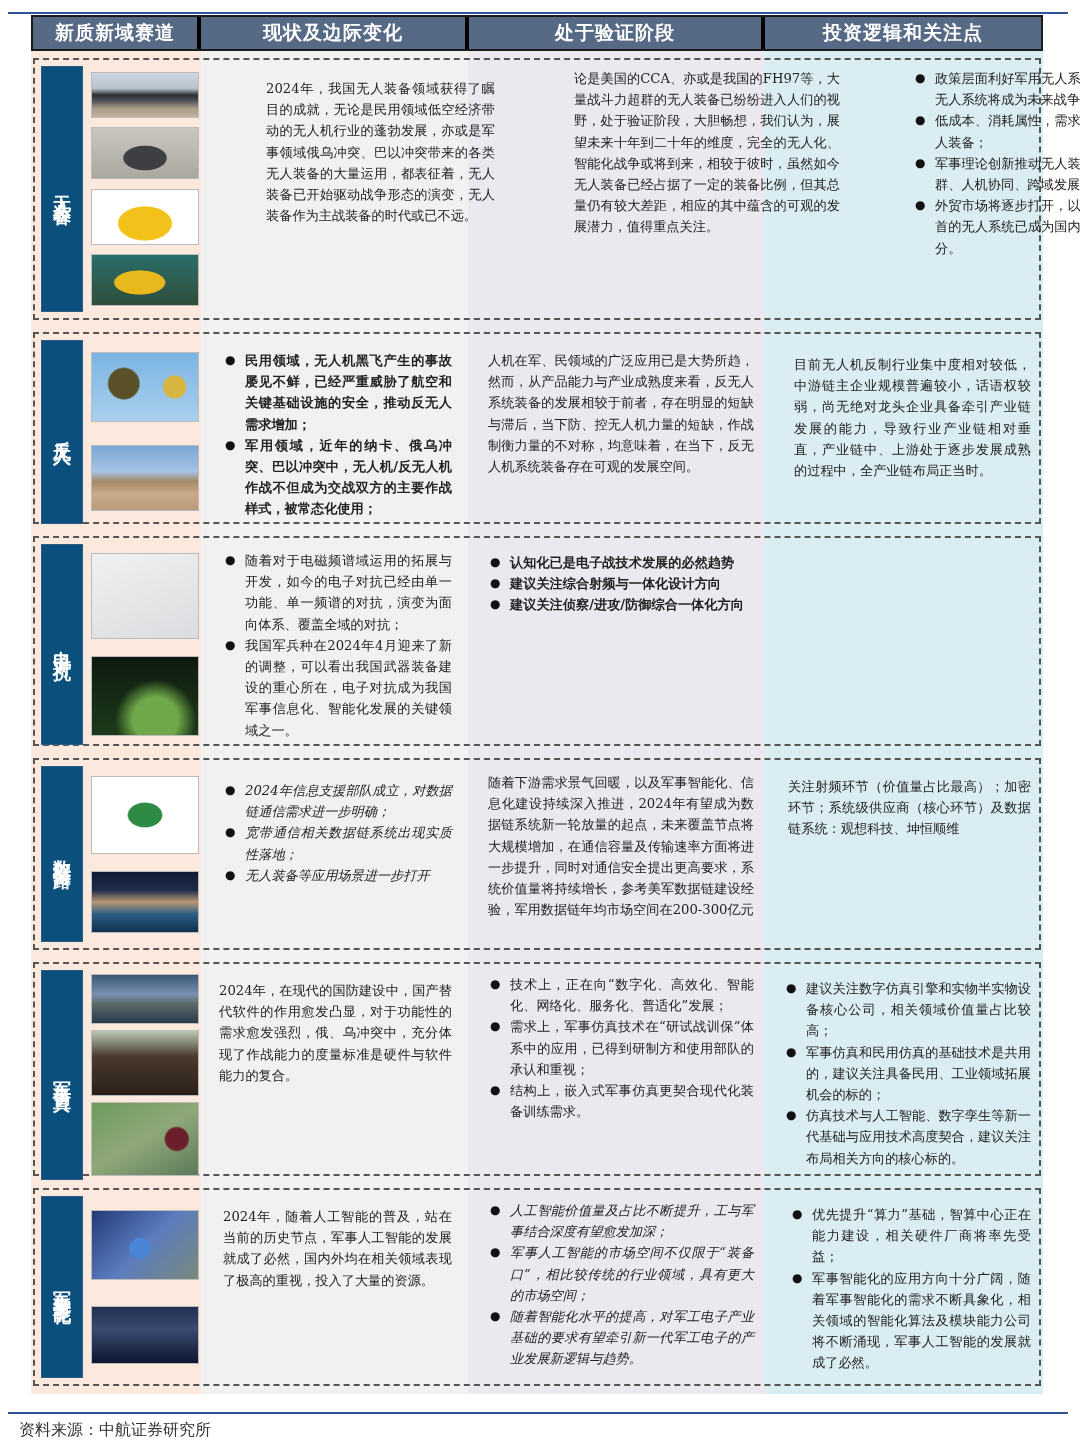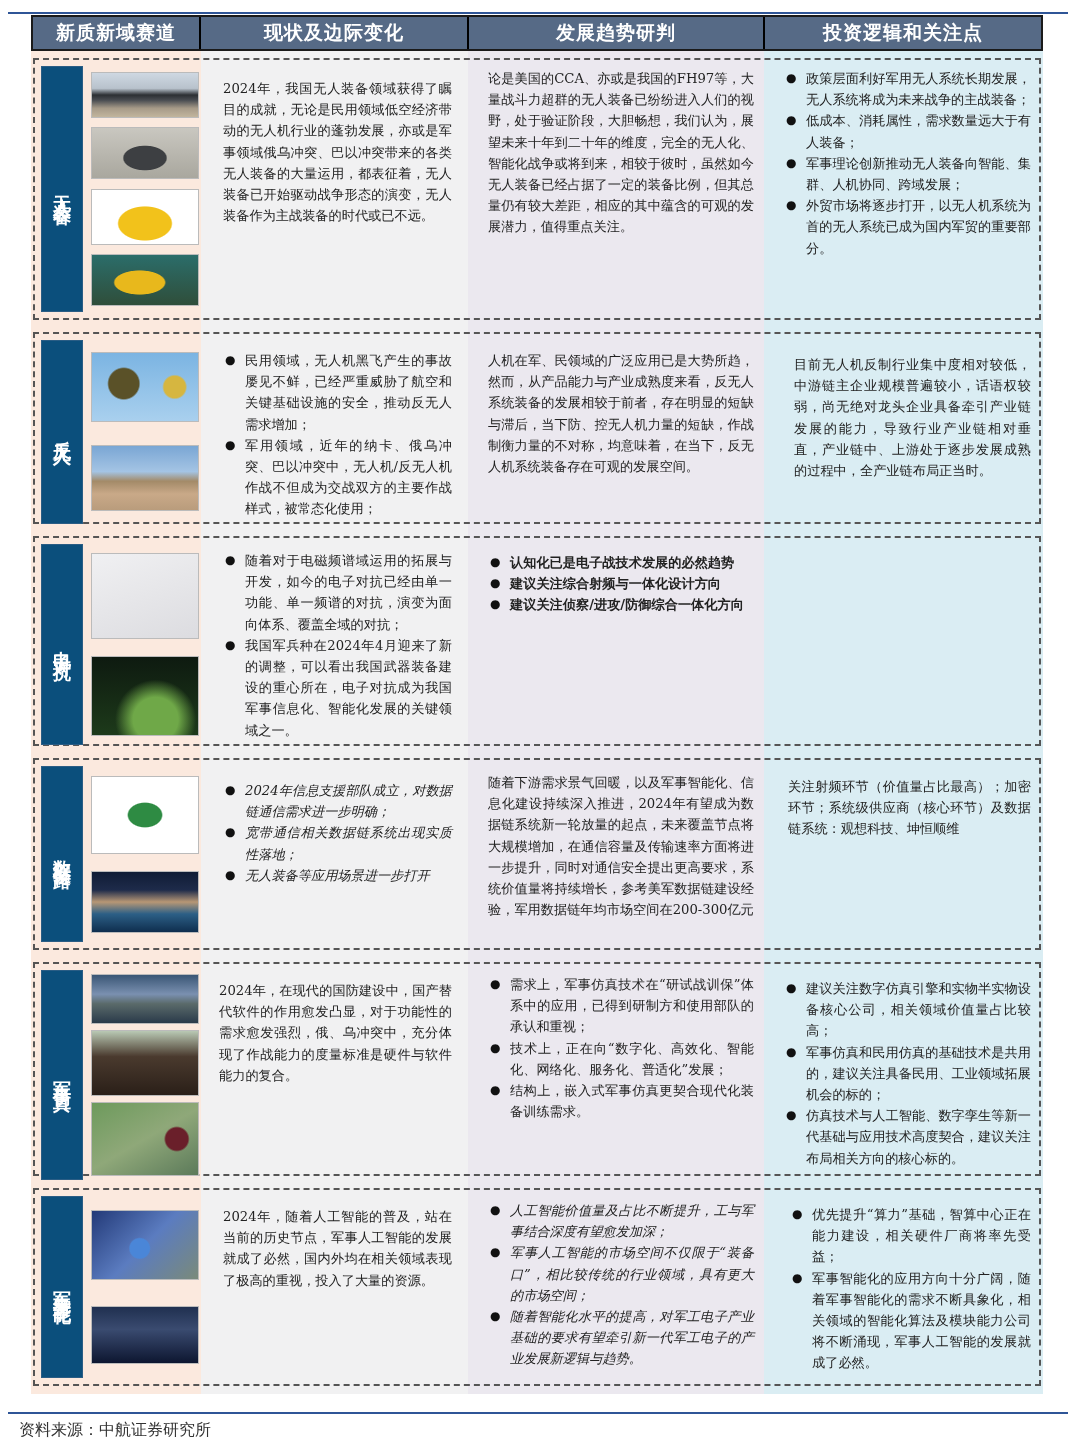--- a/index.html
+++ b/index.html
@@ -4,21 +4,21 @@
 <style>
   * { box-sizing: border-box; margin: 0; padding: 0; }
   html, body { width: 1080px; height: 1446px; background: #ffffff; overflow: hidden; }
   body { font-family: "DejaVu Serif", "Liberation Serif", serif; color: #222; position: relative; }
 
   .top-rule { position: absolute; left: 8px; top: 12px; width: 1060px; height: 2px; background: #2f5597; }
 
   .table { position: absolute; left: 31px; top: 15px; width: 1012px; }
 
   .header { display: grid; grid-template-columns: 168px 268px 296px 276px; height: 36px; border: 2px solid #1a1a1a; background: #566a86; }
-  .header > div { display: flex; align-items: center; justify-content: center; color: #fff; font-size: 19px; font-weight: bold; letter-spacing: 1px; border-right: 2px solid #000000; }
+  .header > div { display: flex; align-items: center; justify-content: center; color: #fff; font-size: 19px; font-weight: bold; letter-spacing: 1px; border-right: 4px solid #000000; }
   .header > div:last-child { border-right: none; }
 
   .body-bg { position: absolute; left: 0; top: 38px; width: 1012px; bottom: 0; display: grid; grid-template-columns: 170px 267px 296px 279px; z-index: 0; }
   .body-bg .c0 { background: #fbe9de; }
   .body-bg .c1 { background: #f1f1f2; }
   .body-bg .c2 { background: #ebe8ef; }
   .body-bg .c3 { background: #daedf3; }
 
   .rows { position: relative; z-index: 1; padding-top: 7px; }
   .row { position: relative; display: grid; grid-template-columns: 170px 267px 296px 279px; border: 2px dashed #555; margin-left: 2px; width: 1008px; }
@@ -59,35 +59,35 @@
 </style>
 </head>
 <body>
 
 <div class="top-rule"></div>
 
 <div class="table">
   <div class="header">
     <div>新质新域赛道</div>
     <div>现状及边际变化</div>
-    <div>发展趋势研判</div>
+    <div>处于验证阶段</div>
     <div>投资逻辑和关注点</div>
   </div>
 
   <div style="position:relative;">
     <div class="body-bg" style="top:0;">
       <div class="c0"></div>
         <div class="c1"></div>
         <div class="c2"></div>
         <div class="c3"></div>
     </div>
 
     <div class="rows" id="rows">
 
-      <div class="row" style="height:262px;">
+      <div class="row" style="height:262px;gap:43px;">
         <div class="label-col">
           <div class="vlabel">无人装备</div>
           <div class="imgs">
             <div class="img im-drone" style="height:46px;"></div>
             <div class="img im-ugv" style="height:52px;"></div>
             <div class="img im-boat" style="height:56px;"></div>
             <div class="img im-sub" style="height:52px;"></div>
           </div>
         </div>
         <div class="cell c1" style="padding-top:18px;">
@@ -107,21 +107,21 @@
       </div>
 
       <div class="row" style="height:192px;">
         <div class="label-col">
           <div class="vlabel">反无人</div>
           <div class="imgs">
             <div class="img im-cuas1" style="height:70px;"></div>
             <div class="img im-cuas2" style="height:66px;"></div>
           </div>
         </div>
-        <div class="cell c1" style="padding-top:16px;">
+        <div class="cell c1" style="padding-top:16px;font-weight:bold;">
           <ul class="bullets">
             <li>民用领域，无人机黑飞产生的事故屡见不鲜，已经严重威胁了航空和关键基础设施的安全，推动反无人需求增加；</li>
             <li>军用领域，近年的纳卡、俄乌冲突、巴以冲突中，无人机/反无人机作战不但成为交战双方的主要作战样式，被常态化使用；</li>
           </ul>
         </div>
         <div class="cell c2" style="padding-top:16px;">
           <p>人机在军、民领域的广泛应用已是大势所趋，然而，从产品能力与产业成熟度来看，反无人系统装备的发展相较于前者，存在明显的短缺与滞后，当下防、控无人机力量的短缺，作战制衡力量的不对称，均意味着，在当下，反无人机系统装备存在可观的发展空间。</p>
         </div>
         <div class="cell c3" style="padding-top:20px; padding-left:26px;">
           <p>目前无人机反制行业集中度相对较低，中游链主企业规模普遍较小，话语权较弱，尚无绝对龙头企业具备牵引产业链发展的能力，导致行业产业链相对垂直，产业链中、上游处于逐步发展成熟的过程中，全产业链布局正当时。</p>
@@ -181,22 +181,22 @@
             <div class="img im-sim1" style="height:50px;"></div>
             <div class="img im-sim2" style="height:66px;"></div>
             <div class="img im-sim3" style="height:74px;"></div>
           </div>
         </div>
         <div class="cell c1" style="padding-top:16px; padding-left:14px;">
           <p>2024年，在现代的国防建设中，国产替代软件的作用愈发凸显，对于功能性的需求愈发强烈，俄、乌冲突中，充分体现了作战能力的度量标准是硬件与软件能力的复合。</p>
         </div>
         <div class="cell c2" style="padding-top:10px;">
           <ul class="bullets">
+            <li>技术上，正在向“数字化、高效化、智能化、网络化、服务化、普适化”发展；</li>
             <li>需求上，军事仿真技术在“研试战训保”体系中的应用，已得到研制方和使用部队的承认和重视；</li>
-            <li>技术上，正在向“数字化、高效化、智能化、网络化、服务化、普适化”发展；</li>
             <li>结构上，嵌入式军事仿真更契合现代化装备训练需求。</li>
           </ul>
         </div>
         <div class="cell c3" style="padding-top:14px;">
           <ul class="bullets">
             <li>建议关注数字仿真引擎和实物半实物设备核心公司，相关领域价值量占比较高；</li>
             <li>军事仿真和民用仿真的基础技术是共用的，建议关注具备民用、工业领域拓展机会的标的；</li>
             <li>仿真技术与人工智能、数字孪生等新一代基础与应用技术高度契合，建议关注布局相关方向的核心标的。</li>
           </ul>
         </div>

